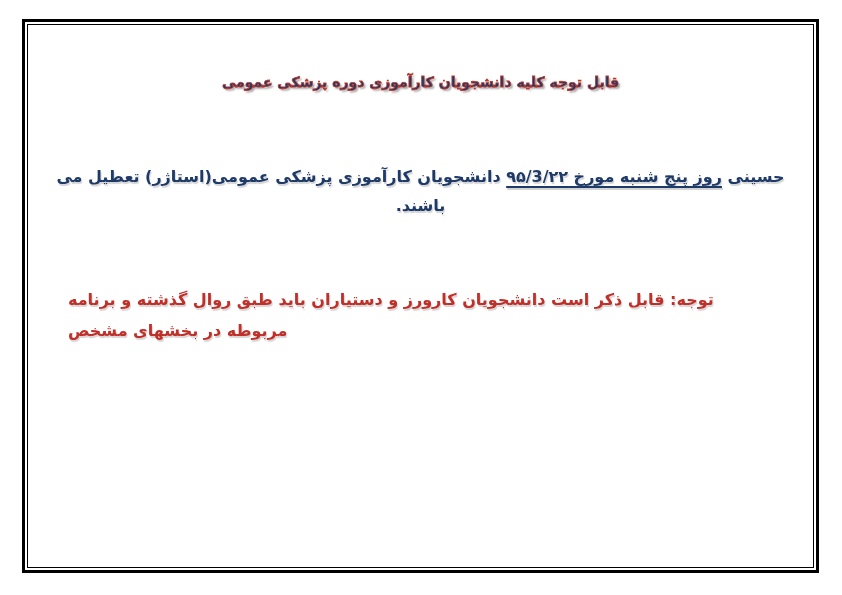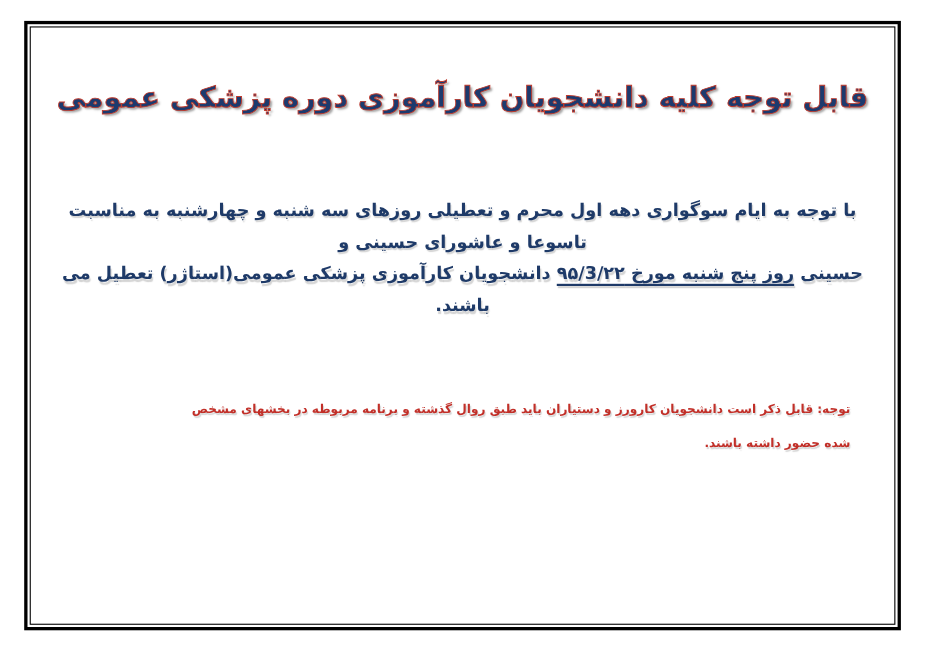--- a/index.html
+++ b/index.html
@@ -29,21 +29,21 @@
   .frame-inner {
     width: 100%;
     height: 100%;
     box-sizing: border-box;
     border: 1px solid #000000;
   }
   .title {
     margin-top: 49px;
     text-align: center;
     direction: rtl;
-    font-size: 26px;
+    font-size: 14px;
     font-weight: bold;
     color: #1C3A6E;
     -webkit-text-stroke: 0.8px #C0392B;
     text-shadow: 2px 2px 2px #a6a6a6;
     letter-spacing: 0.5px;
   }
   .body-par {
     margin-top: 72px;
     direction: rtl;
     text-align: center;
@@ -59,44 +59,42 @@
     text-shadow: 1px 2px 1px rgba(160,160,160,0.45);
   }
   .underlined {
     text-decoration: underline;
     text-decoration-thickness: 1.5px;
     text-underline-offset: 4px;
   }
   .note-par {
     margin-top: 64px;
     direction: rtl;
-    text-align: right;
+    text-align: left;
     color: #C22F28;
-    font-size: 11px;
+    font-size: 16px;
     font-weight: bold;
     padding: 0 40px;
   }
   .note-par p {
     line-height: 31px;
   }
 </style>
 </head>
 <body>
 
 <div class="page">
   <div class="frame-outer">
     <div class="frame-inner">
 
       <div class="title" dir="rtl">قابل توجه کلیه دانشجویان کارآموزی دوره پزشکی عمومی</div>
 
       <div class="body-par">
-        <p>با توجه به ایام سوگواری دهه اول محرم و تعطیلی روزهای سه شنبه و چهارشنبه به مناسبت تاسوعا و عاشورای حسینی و</p>
         <p><span>حسینی </span><span class="underlined">روز پنج شنبه مورخ ۹۵/3/۲۲</span><span> دانشجویان کارآموزی پزشکی عمومی(استاژر) تعطیل می باشند.</span></p>
       </div>
 
       <div class="note-par">
         <p>توجه: قابل ذکر است دانشجویان کارورز و دستیاران باید طبق روال گذشته و برنامه مربوطه در بخشهای مشخص</p>
-        <p>شده حضور داشته باشند.</p>
       </div>
 
     </div>
   </div>
 </div>
 
 </body></html>

